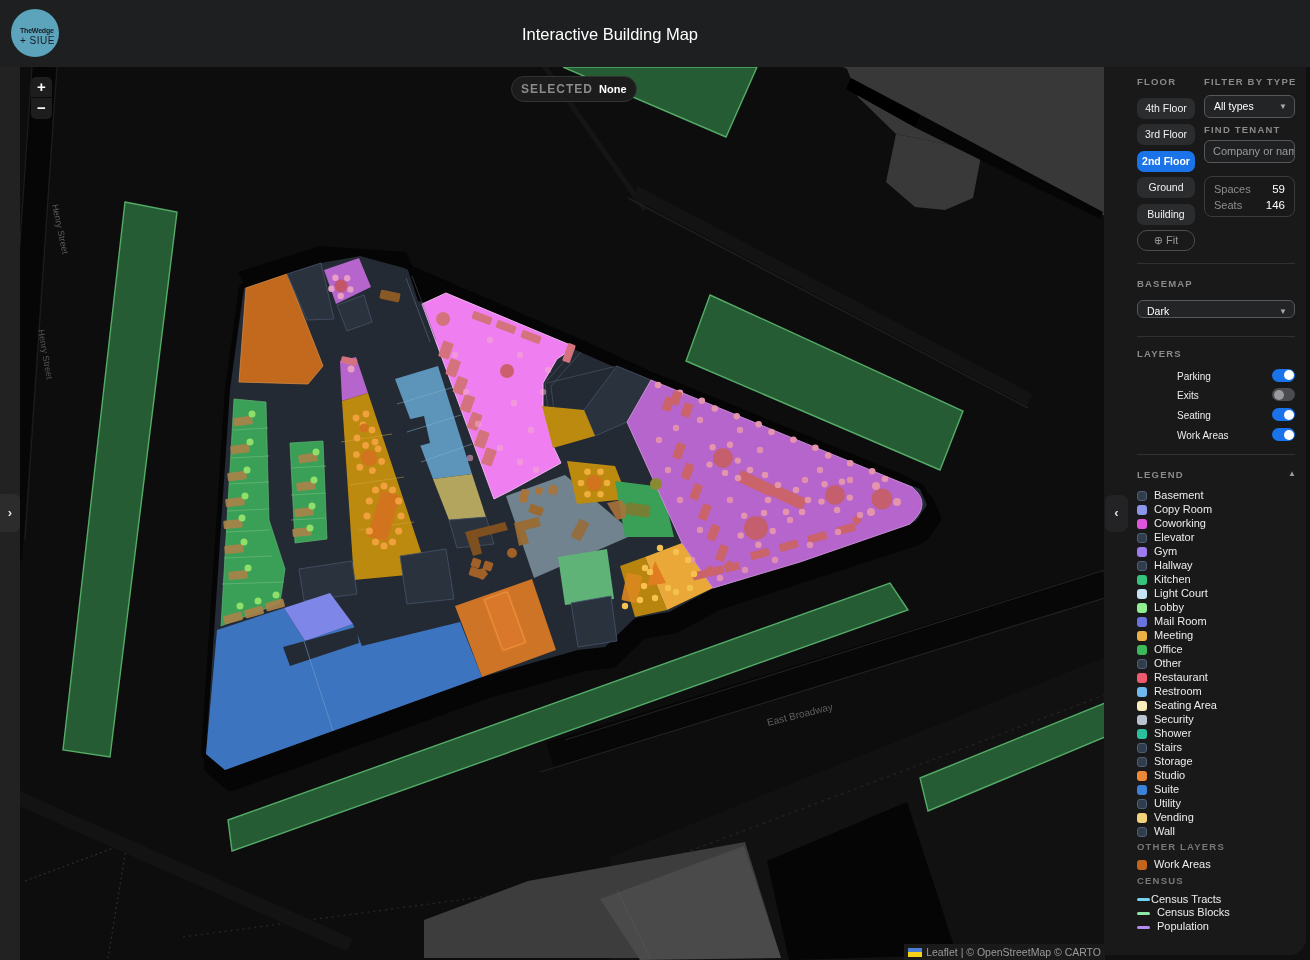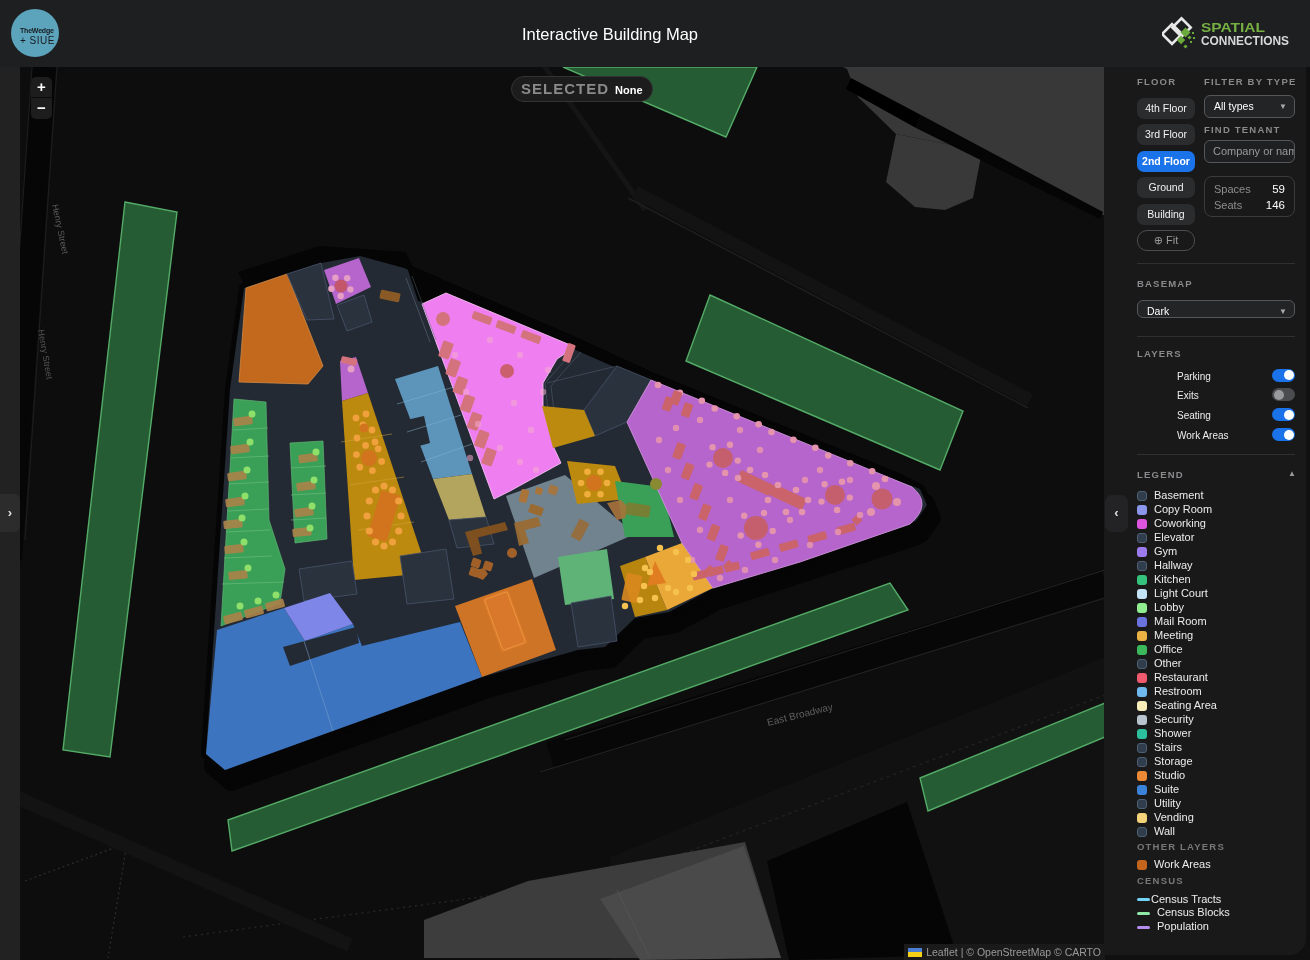--- a/index.html
+++ b/index.html
@@ -11,21 +11,21 @@
 #sclogo{position:absolute;right:18px;top:15px;}
 #app{position:absolute;left:0;top:67px;width:1310px;height:893px;background:#101011;}
 #lstrip{position:absolute;left:0;top:0;width:20px;height:893px;background:#222;}
 #ltab{position:absolute;left:0;top:427px;width:20px;height:38px;background:#2c2c2c;border-radius:0 6px 6px 0;color:#e0e0e0;font-size:13px;line-height:37px;text-align:center;font-weight:bold;}
 #map{position:absolute;left:20px;top:0;width:1085px;height:893px;background:#0d0d0e;overflow:hidden;}
 #zoomc{position:absolute;left:11px;top:10px;width:21px;}
 .zb{width:21px;height:21px;background:#1d1d1e;color:#fff;font-size:15px;font-weight:bold;text-align:center;line-height:20px;}
 .zb.t{border-radius:5px 5px 0 0;border-bottom:1px solid #0a0a0a;}
 .zb.b{border-radius:0 0 5px 5px;}
 #selpill{position:absolute;left:491px;top:9px;height:26px;background:#1c1c1d;border:1px solid #333;border-radius:13px;padding:0 9px;line-height:24px;font-size:11px;}
-#selpill .s1{color:#8a8a8a;font-weight:bold;letter-spacing:1px;font-size:15px;}
+#selpill .s1{color:#8a8a8a;font-weight:bold;letter-spacing:1px;font-size:12px;}
 #selpill .s2{color:#fff;font-weight:bold;margin-left:6px;font-size:11px;}
 #attr{position:absolute;right:0;bottom:0;background:#1a1a1b;color:#9a9a9a;font-size:10.5px;padding:2px 4px 2px 4px;}
 #attr .flag{display:inline-block;width:14px;height:9px;vertical-align:-1px;margin-right:4px;background:linear-gradient(#4a7fd4 50%,#f7d117 50%);}
 #sbtab{position:absolute;left:1105px;top:428px;width:23px;height:37px;background:#232325;border-radius:7px;color:#e0e0e0;font-size:13px;line-height:36px;text-align:center;z-index:5;font-weight:bold;}
 #sb{position:absolute;left:1104px;top:0;width:202px;height:888px;background:#19191a;border-radius:0 0 16px 0;}
 .lab{position:absolute;color:#8a8a8c;font-size:9.5px;font-weight:bold;letter-spacing:1.2px;white-space:nowrap;}
 .fbtn{position:absolute;left:33px;width:58px;height:21px;background:#2b2c2e;border-radius:7px;color:#f2f2f2;font-size:10.5px;text-align:center;line-height:21px;}
 .fbtn.act{background:#1a73e8;color:#fff;font-weight:bold;}
 #fit{position:absolute;left:33px;top:163px;width:58px;height:21px;border:1px solid #4c4d50;border-radius:10px;color:#9a9a9c;font-size:11px;text-align:center;line-height:19px;}
 .sel{position:absolute;background:#232426;border:1px solid #56575a;border-radius:6px;color:#fff;font-size:10.5px;line-height:21px;padding-left:9px;}
@@ -49,39 +49,20 @@
 .cline{display:inline-block;width:13px;height:3px;border-radius:2px;vertical-align:2.5px;}
 #legarr{position:absolute;left:184px;top:402px;color:#999;font-size:8px;}
 </style></head>
 <body>
 <div id="hdr">
   <div id="logo">
       <div class="t1">TheWedge</div>
       <div class="t2">+&nbsp;SIUE</div>
     </div>
   <div id="title">Interactive Building Map</div>
-  <div id="sclogo">
-  <svg width="130" height="38" viewBox="0 0 130 38">
-    <g stroke="#e8e8e8" stroke-width="2.6" fill="none">
-      <rect x="3" y="12" width="14" height="14" transform="rotate(-45 10 19)"></rect>
-      <rect x="13" y="6" width="13" height="13" transform="rotate(-45 19.5 12.5)"></rect>
-    </g>
-    <g fill="#6aaa3a">
-      <rect x="20" y="14" width="7" height="7" transform="rotate(-45 23.5 17.5)"></rect>
-      <rect x="16" y="22" width="6" height="6" transform="rotate(-45 19 25)"></rect>
-      <rect x="26" y="21" width="3" height="3" transform="rotate(-45 27.5 22.5)"></rect>
-      <rect x="30" y="17" width="2" height="2"></rect>
-      <rect x="31" y="22" width="2" height="2"></rect>
-      <rect x="28" y="26" width="2" height="2"></rect>
-      <rect x="22" y="30" width="3" height="3" transform="rotate(-45 23.5 31.5)"></rect>
-    </g>
-    <text x="39" y="17" fill="#76b043" font-size="13" font-weight="bold" textLength="64" lengthAdjust="spacingAndGlyphs">SPATIAL</text>
-    <text x="39" y="30" fill="#d8d8d8" font-size="13" font-weight="bold" textLength="88" lengthAdjust="spacingAndGlyphs">CONNECTIONS</text>
-  </svg>
-  </div>
 </div>
 <div id="app">
   <div id="lstrip">
       <div id="ltab">›</div>
     </div>
   <div id="map">
     <svg width="1085" height="893" viewBox="0 0 1085 893">
     <rect width="1085" height="893" fill="#0d0d0e"></rect>
 <line x1="24.0" y1="0.0" x2="-10.0" y2="493.0" stroke="#060607" stroke-width="24"></line>
 <line x1="37.0" y1="0.0" x2="5.0" y2="473.0" stroke="#1d1d1e" stroke-width="1.2"></line>

